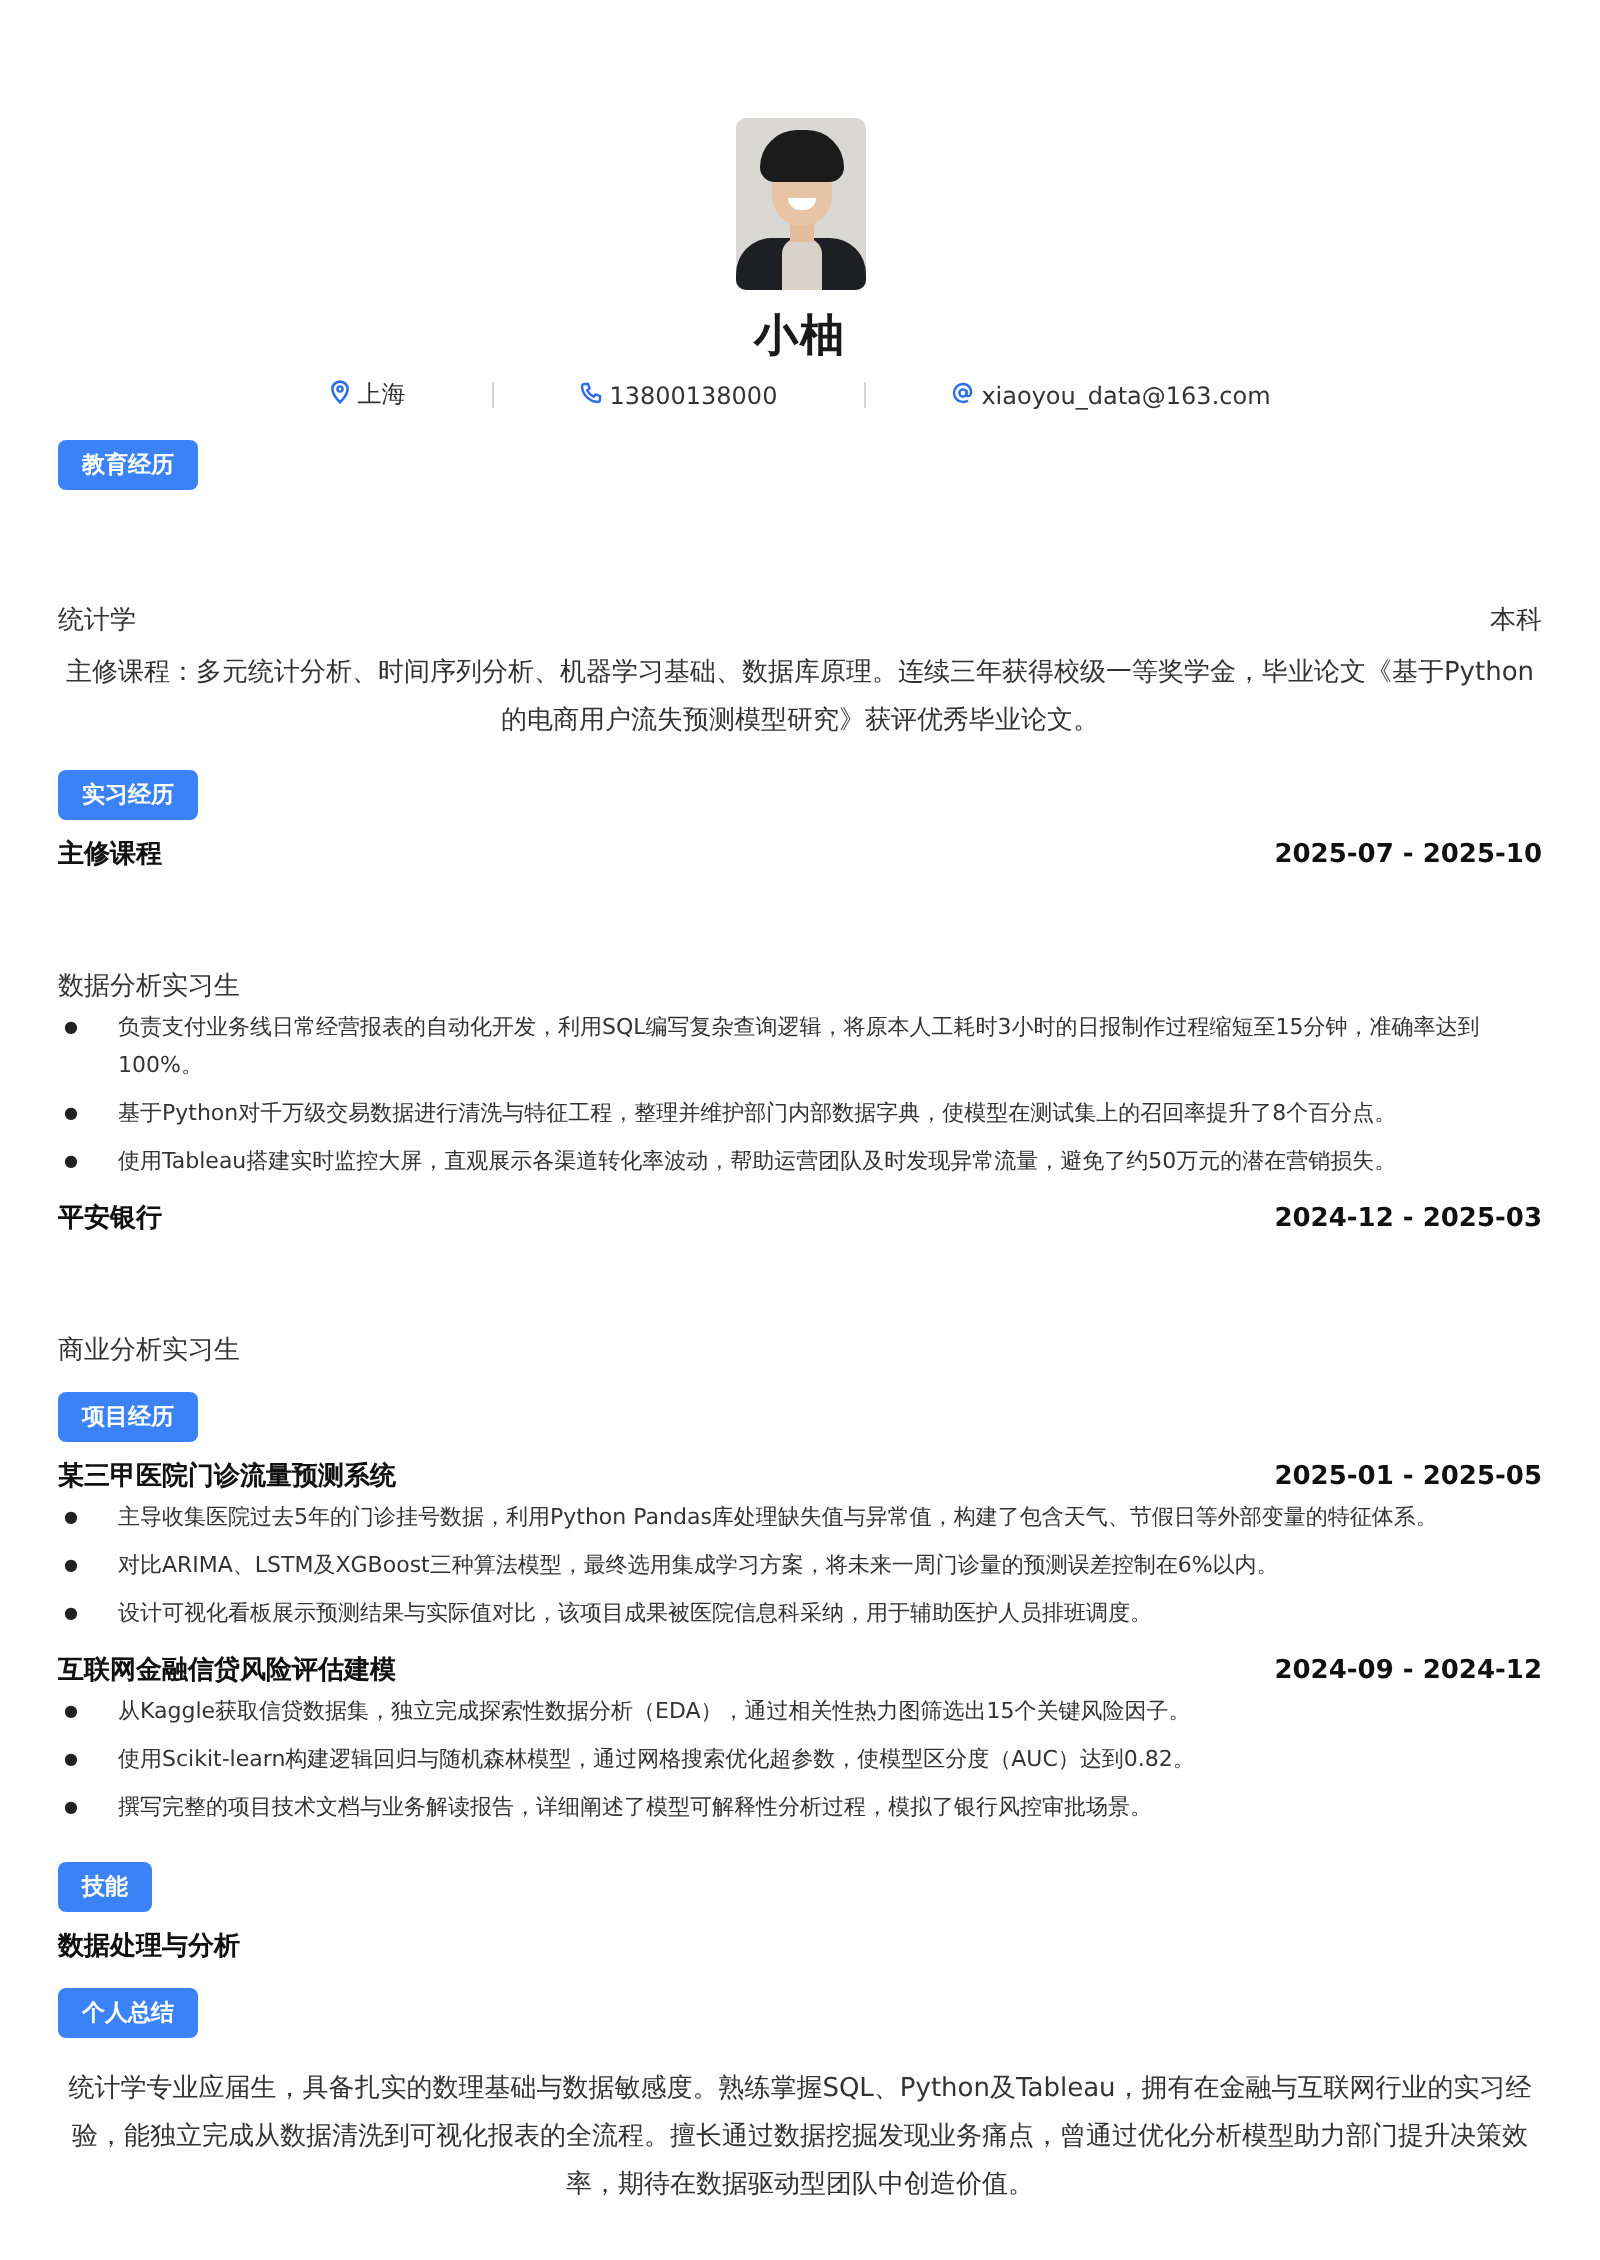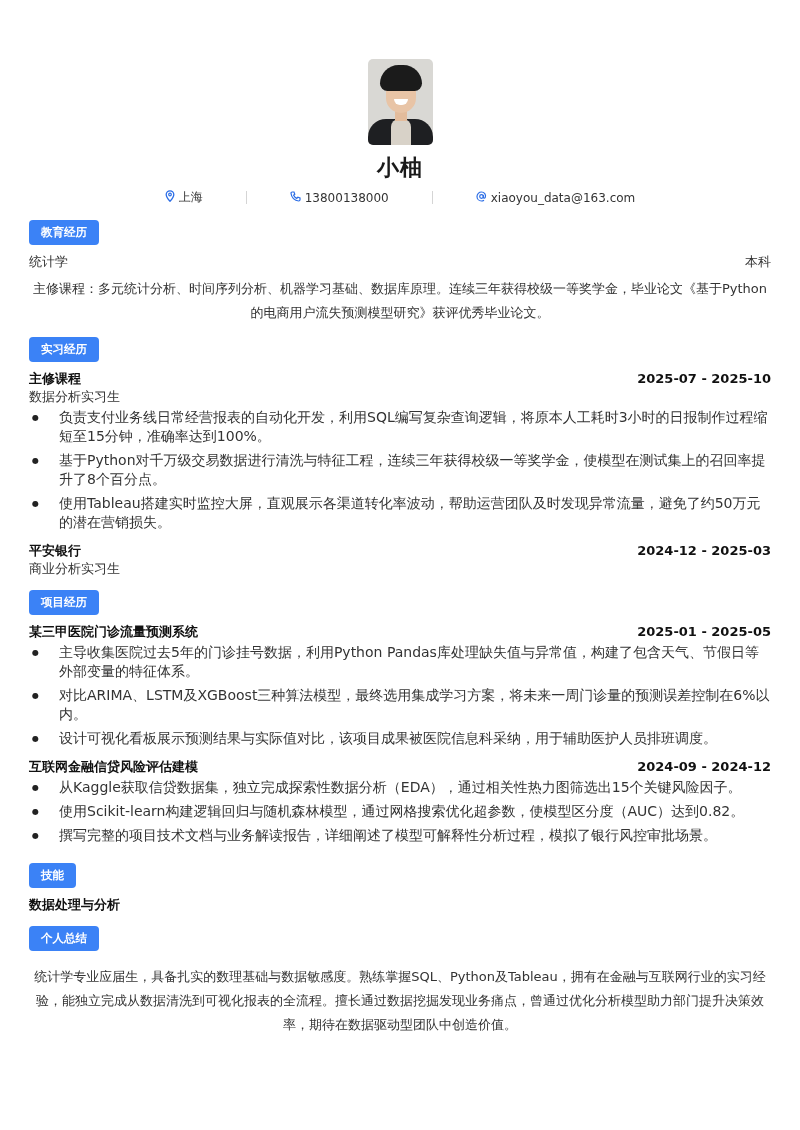--- a/index.html
+++ b/index.html
@@ -27,24 +27,24 @@
 
     .section { margin-top: 14px; }
     .badge {
       display: inline-block; background: #3b82f6; color: #fff; font-size: 11.5px; font-weight: bold;
       padding: 5px 12px; border-radius: 4px; margin-bottom: 8px;
     }
     .entry { margin-bottom: 10px; }
     .row { display: flex; justify-content: space-between; align-items: baseline; }
     .title { font-weight: bold; font-size: 13px; color: #111; }
     .date { font-weight: bold; font-size: 13px; color: #111; }
-    .sub { font-size: 13px; color: #333; }
+    .sub { font-size: 13px; color: #333; margin-top: 48px; }
     .para { font-size: 13px; line-height: 24px; color: #333; margin-top: 2px; text-align: center; }
     ul.bullets { list-style: none; margin-top: 2px; }
-    ul.bullets li { position: relative; padding-left: 30px; line-height: 19px; margin-bottom: 5px; font-size: 14px; color: #333; }
+    ul.bullets li { position: relative; padding-left: 30px; line-height: 19px; margin-bottom: 5px; font-size: 11px; color: #333; }
     ul.bullets li::before { content: "●"; position: absolute; left: 3px; top: 0; font-size: 8px; color: #222; }
   </style>
 </head>
 <body>
 
 <div class="page">
 
   <div class="header">
     <div class="avatar">
       <div class="body"></div>
@@ -102,21 +102,21 @@
     <div class="badge">实习经历</div>
 
     <div class="entry">
       <div class="row">
         <span class="title">主修课程</span>
         <span class="date">2025-07 - 2025-10</span>
       </div>
       <div class="sub">数据分析实习生</div>
       <ul class="bullets">
         <li>负责支付业务线日常经营报表的自动化开发，利用SQL编写复杂查询逻辑，将原本人工耗时3小时的日报制作过程缩短至15分钟，准确率达到100%。</li>
-        <li>基于Python对千万级交易数据进行清洗与特征工程，连续三年获得校级一等奖学金，使模型在测试集上的召回率提升了8个百分点。</li>
+        <li>基于Python对千万级交易数据进行清洗与特征工程，整理并维护部门内部数据字典，使模型在测试集上的召回率提升了8个百分点。</li>
         <li>使用Tableau搭建实时监控大屏，直观展示各渠道转化率波动，帮助运营团队及时发现异常流量，避免了约50万元的潜在营销损失。</li>
       </ul>
     </div>
 
     <div class="entry">
       <div class="row">
         <span class="title">平安银行</span>
         <span class="date">2024-12 - 2025-03</span>
       </div>
       <div class="sub">商业分析实习生</div>

